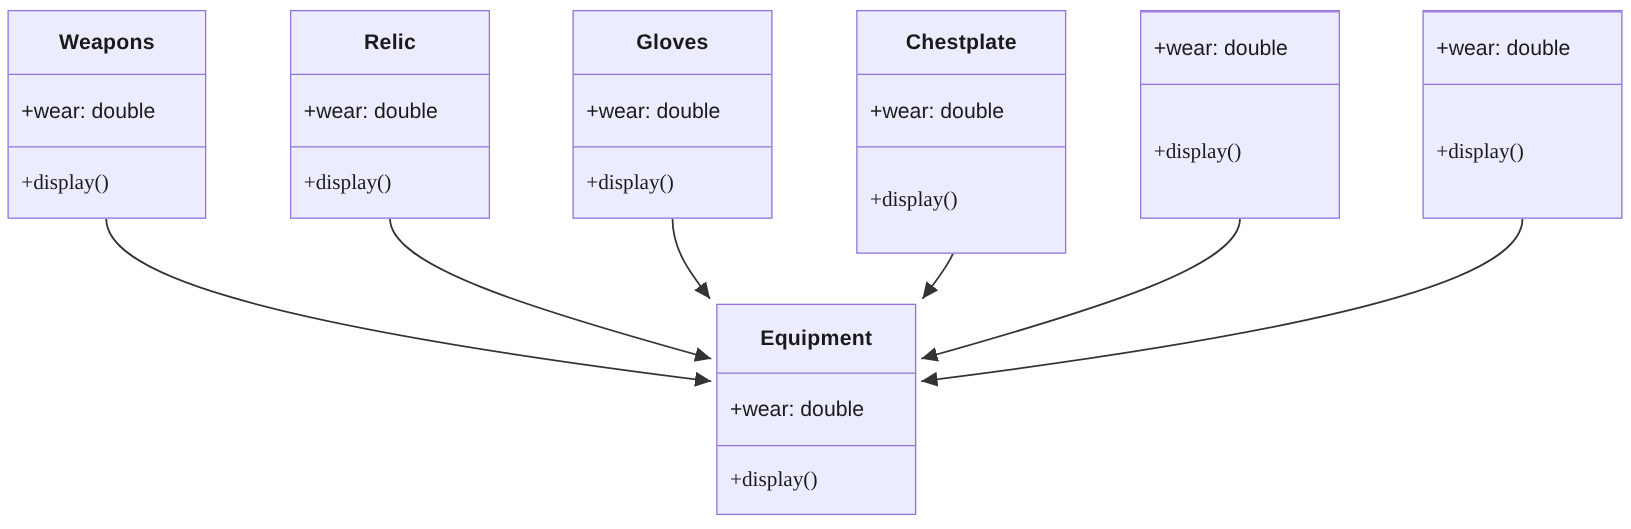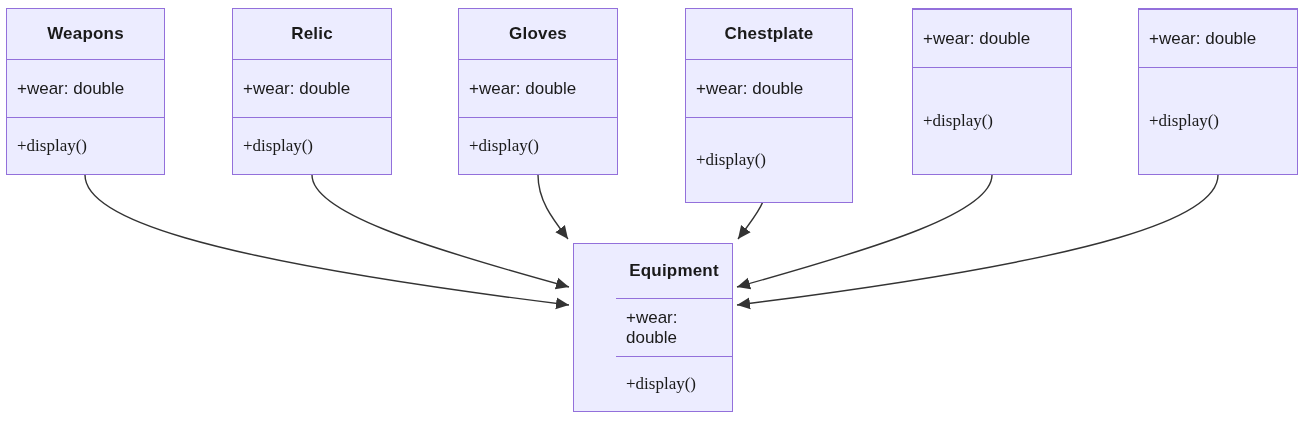--- a/index.html
+++ b/index.html
@@ -51,21 +51,21 @@
   .class-row.last { flex: 1 1 auto; font-family: Liberation Serif, serif; }
   .eq .class-title { flex: 0 0 54px; }
 
   
   #box-weapons    { left: 6;    left: 6px;    top: 8px;   width: 159px; height: 167px; }
   #box-gloves     { left: 232px; top: 8px;   width: 160px; height: 167px; }
   #box-relic      { left: 458px; top: 8px;   width: 160px; height: 167px; }
   #box-chestplate { left: 685px; top: 8px;   width: 168px; height: 195px; justify-content: center; }
   #box-boots      { left: 912px; top: 8px;   width: 160px; height: 167px; }
   #box-ring       { left: 1138px; top: 8px;  width: 160px; height: 167px; }
-  #box-equipment  { left: 573px; top: 243px; width: 160px; height: 169px; padding-left: 42px; }
+  #box-equipment  { left: 573px; top: 243px; width: 160px; height: 169px; }
 
   .rel-path {
     fill: none;
     stroke: #333333;
     stroke-width: 1.4px;
   }
 </style>
 </head>
 <body>
 

